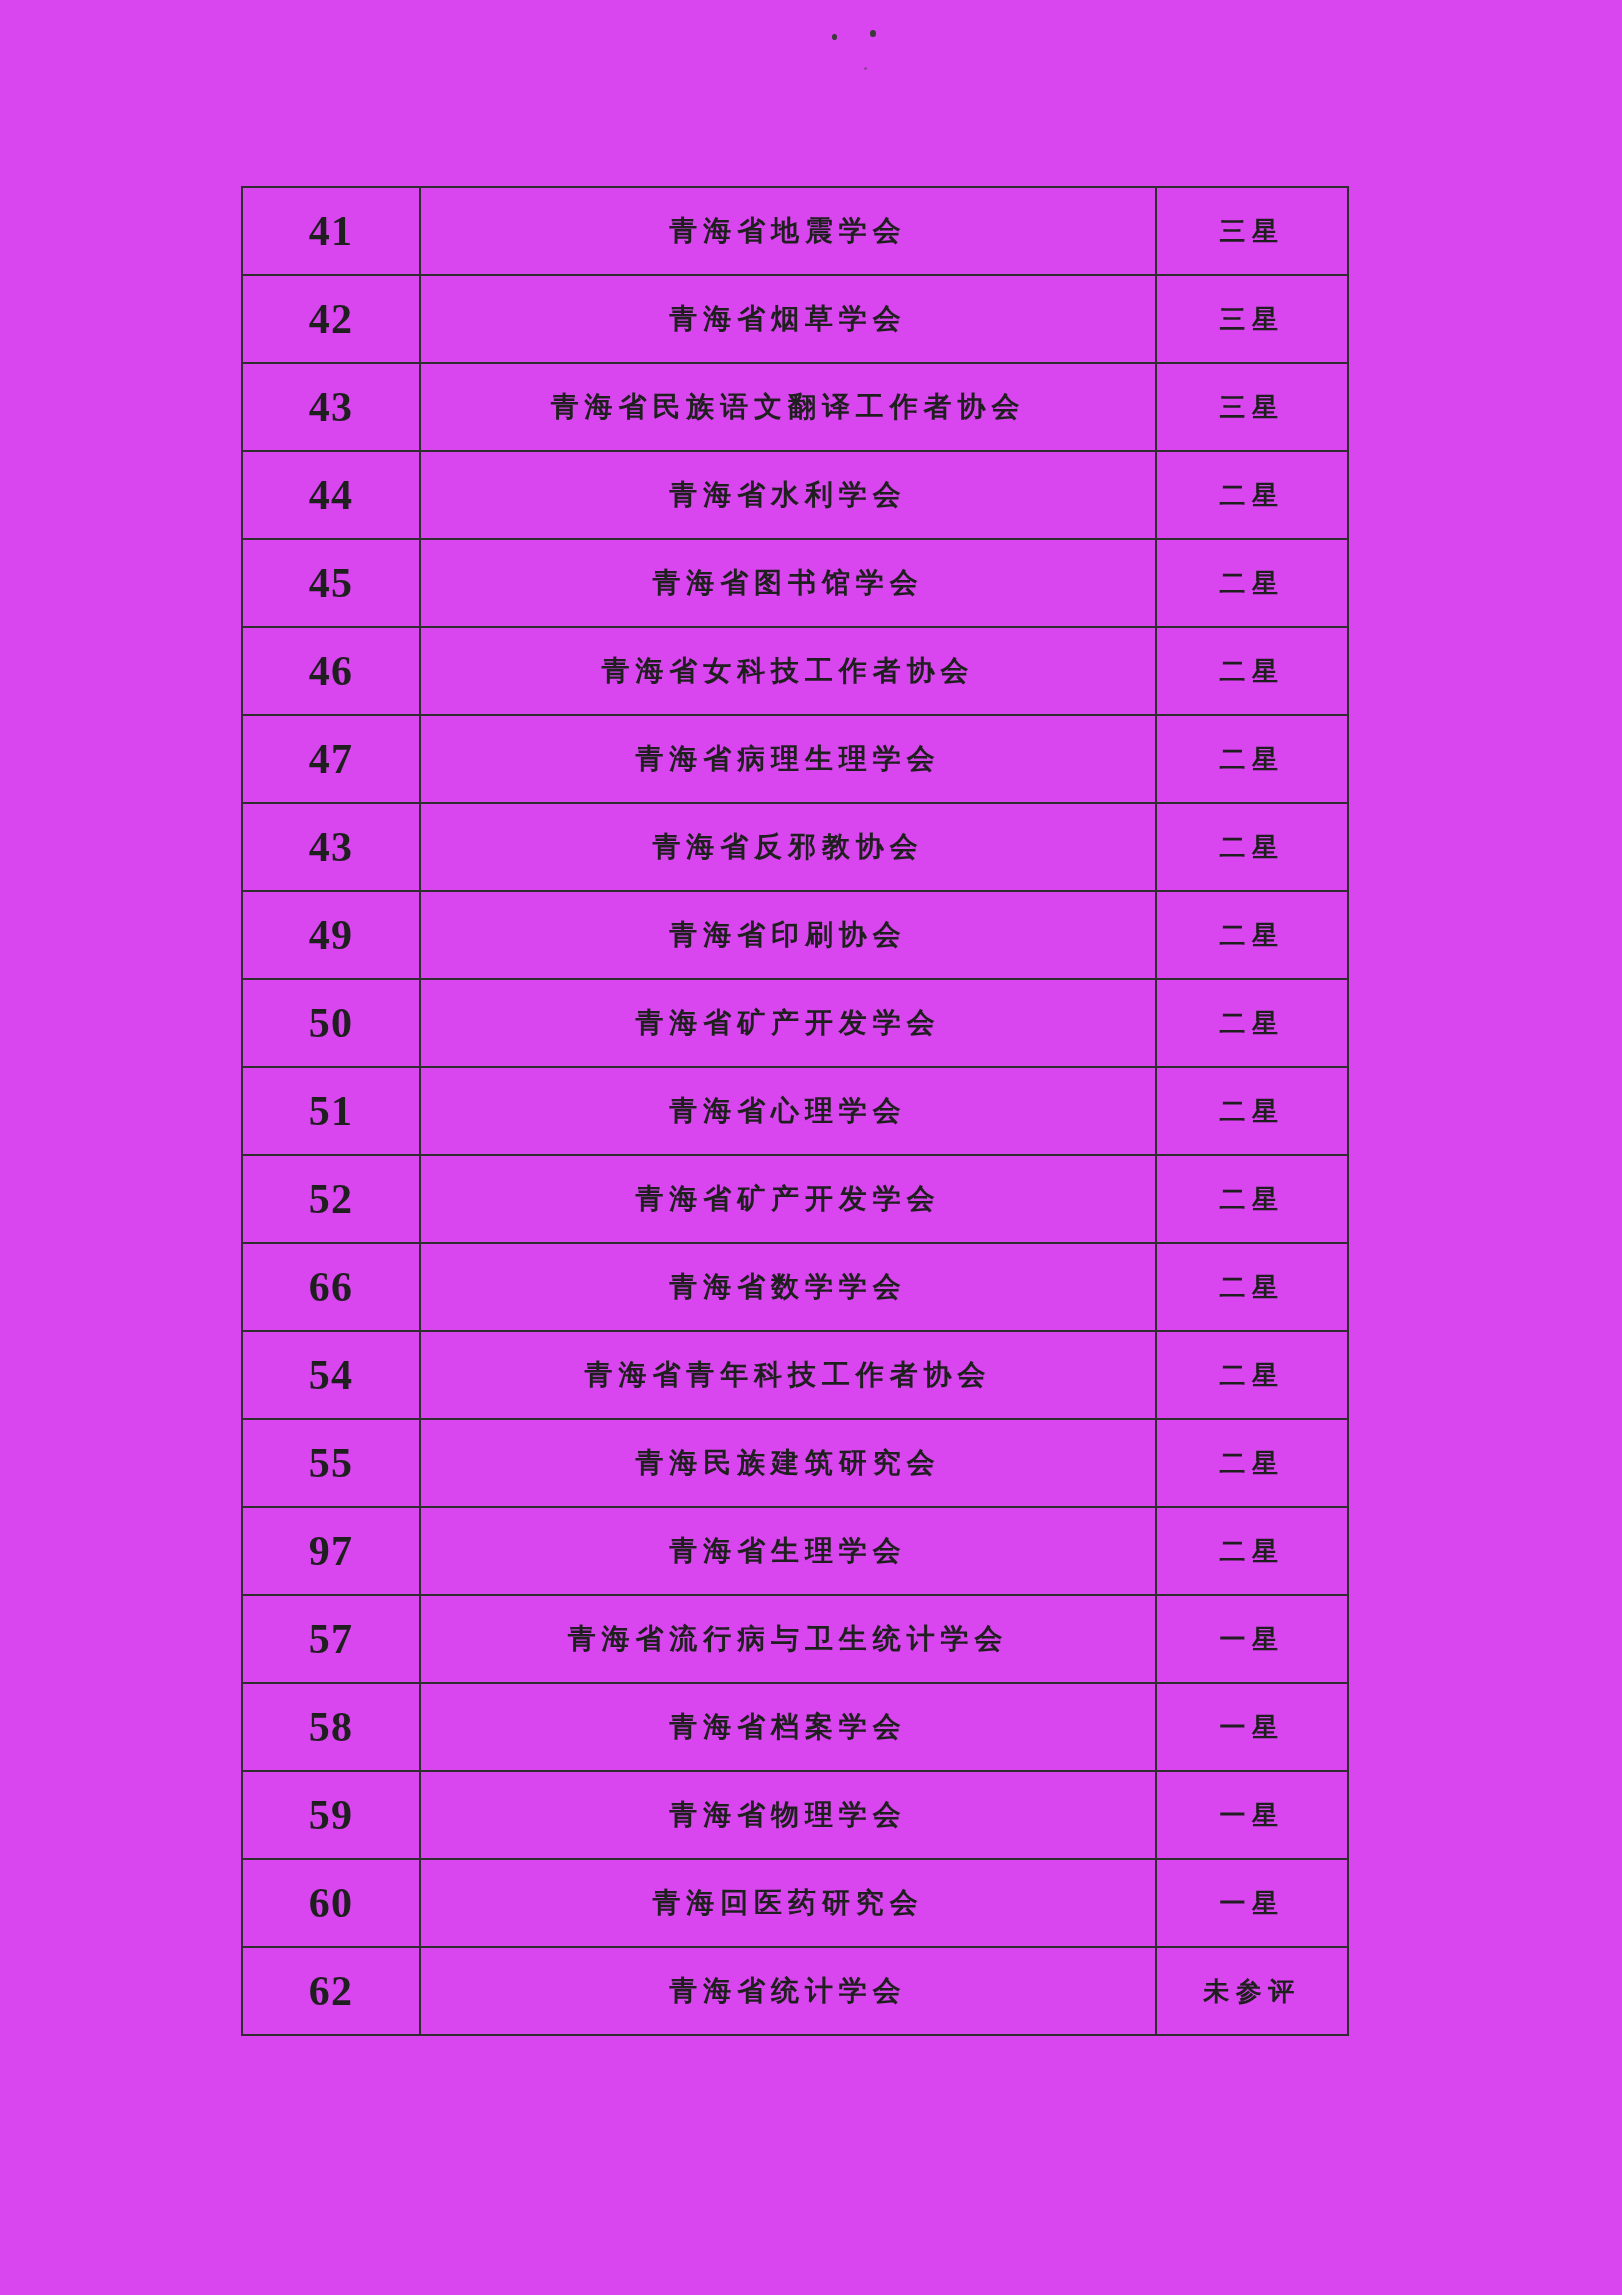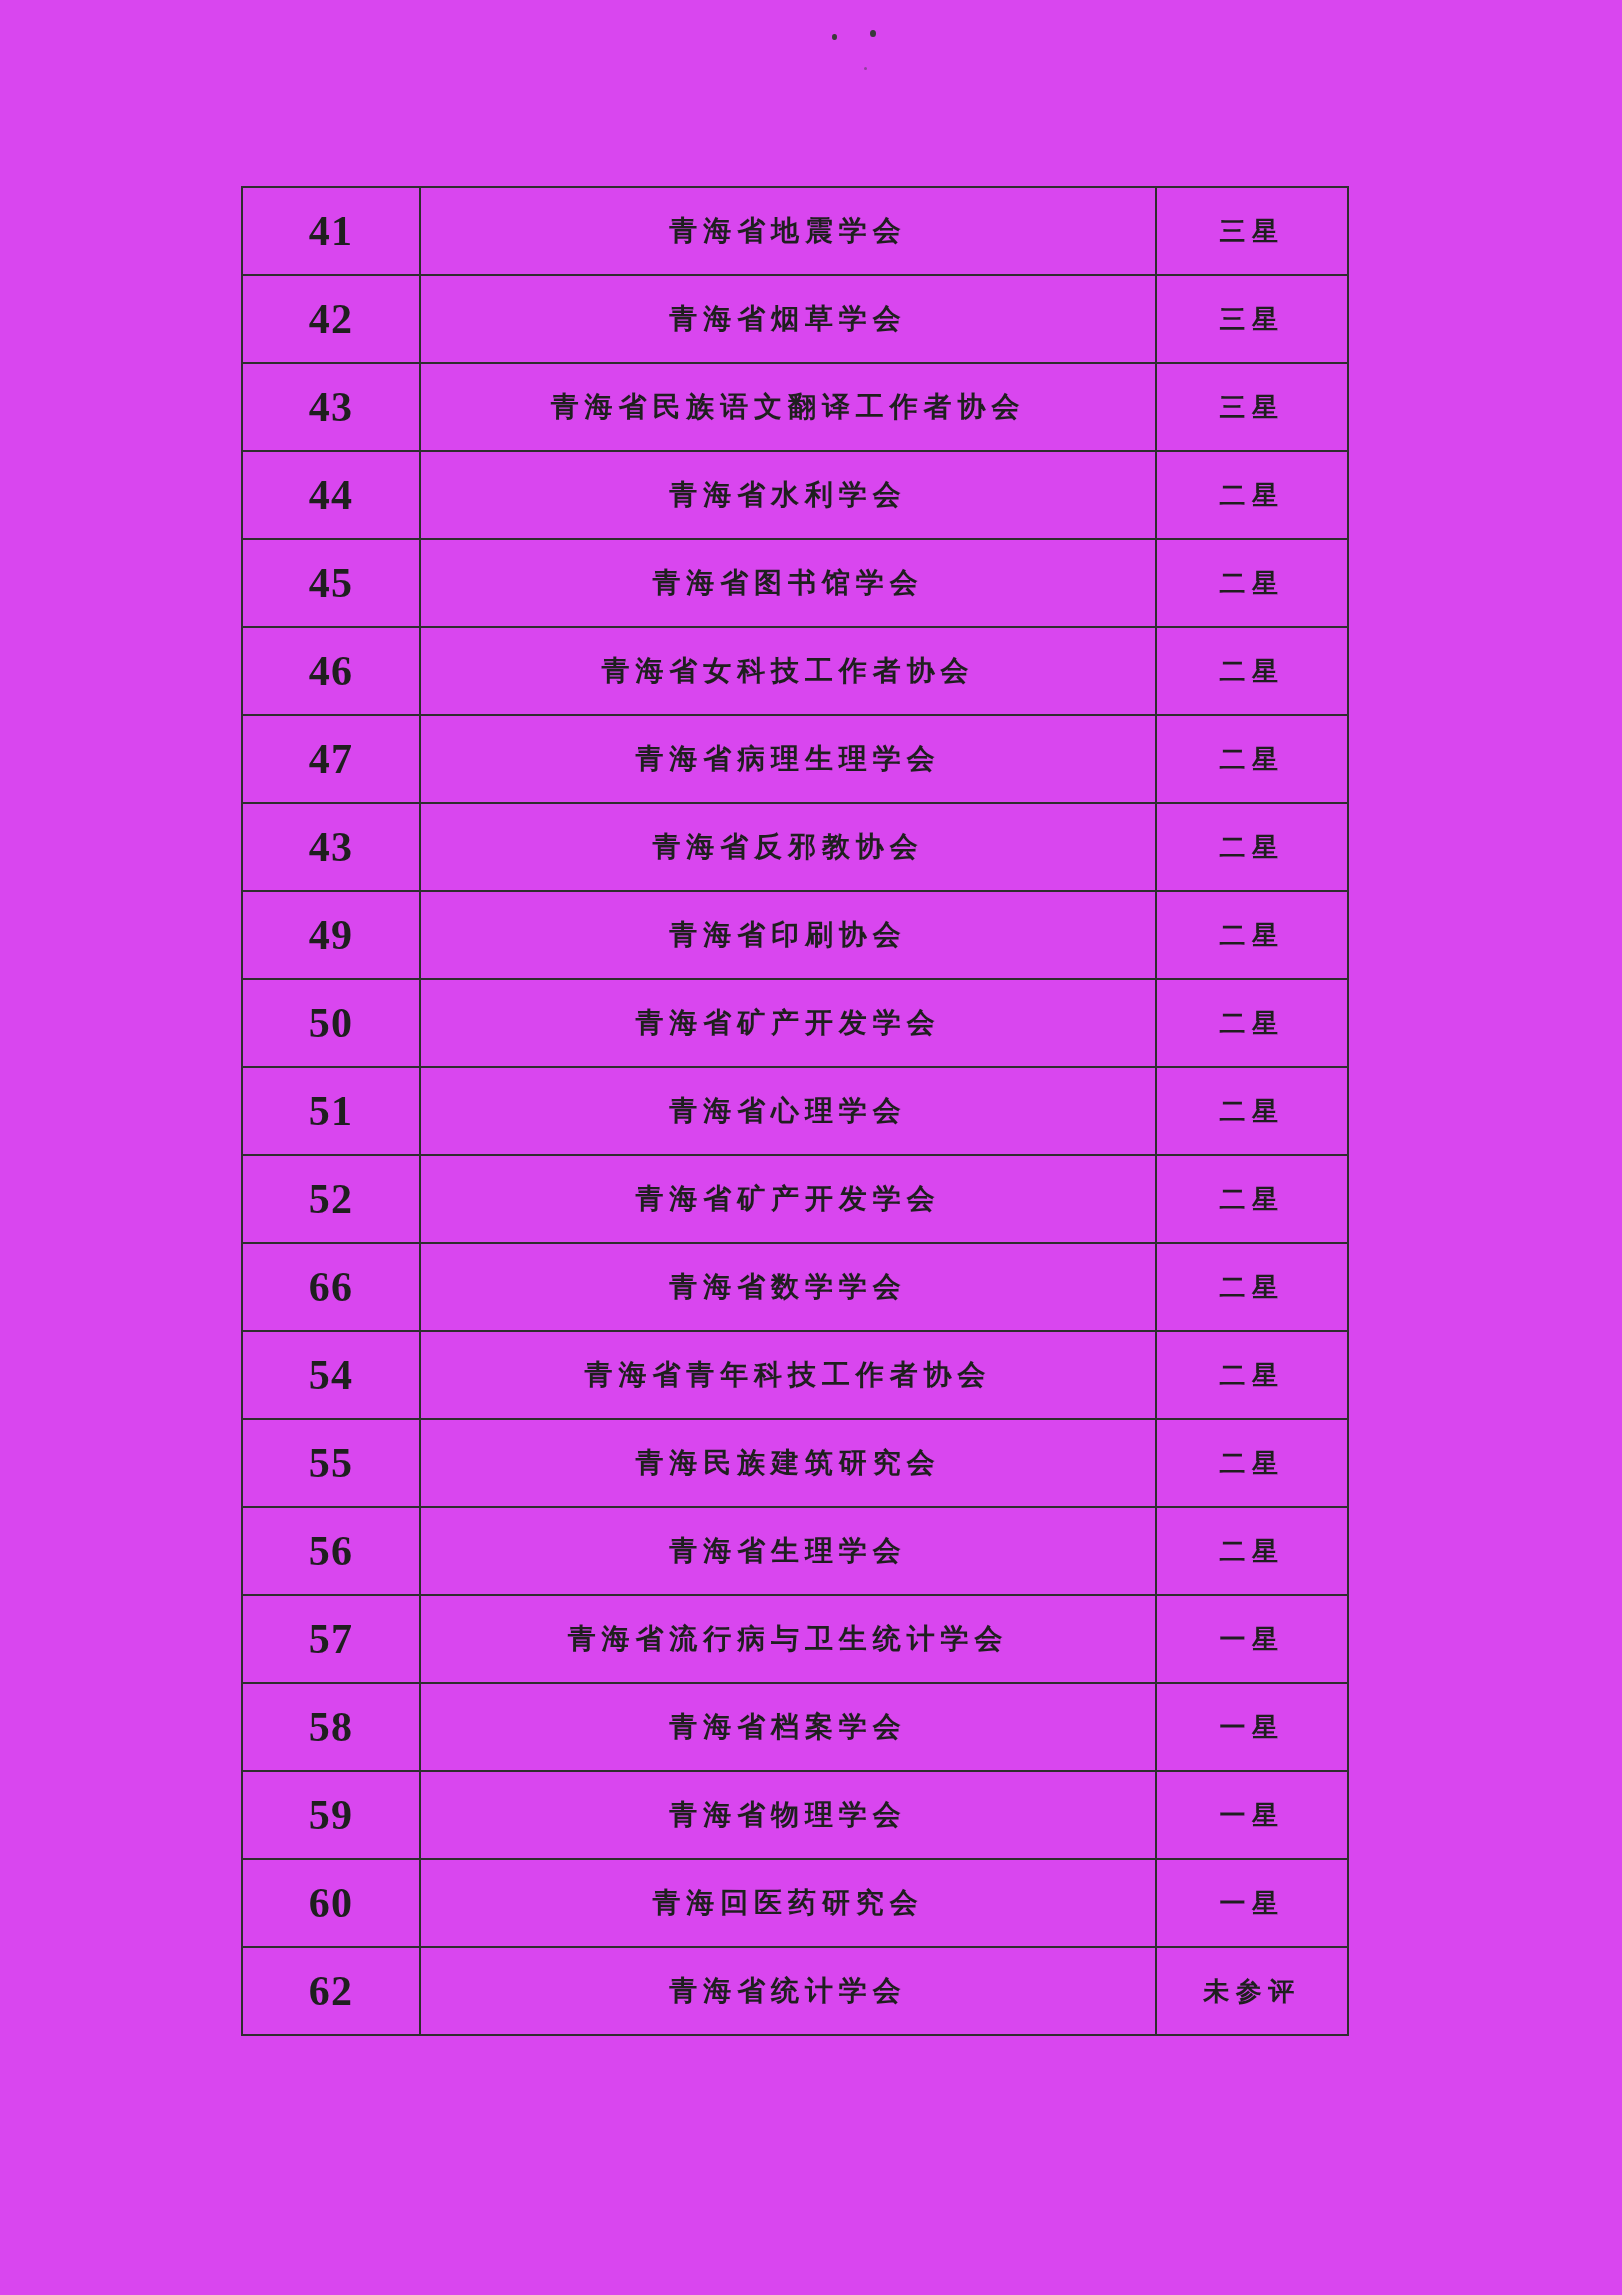--- a/index.html
+++ b/index.html
@@ -151,21 +151,21 @@
             <td class="col-no">54</td>
             <td class="col-name">青海省青年科技工作者协会</td>
             <td class="col-rating">二星</td>
           </tr>
           <tr>
             <td class="col-no">55</td>
             <td class="col-name">青海民族建筑研究会</td>
             <td class="col-rating">二星</td>
           </tr>
           <tr>
-            <td class="col-no">56</td>
+            <td class="col-no">97</td>
             <td class="col-name">青海省生理学会</td>
             <td class="col-rating">二星</td>
           </tr>
           <tr>
             <td class="col-no">57</td>
             <td class="col-name">青海省流行病与卫生统计学会</td>
             <td class="col-rating">一星</td>
           </tr>
           <tr>
             <td class="col-no">58</td>

